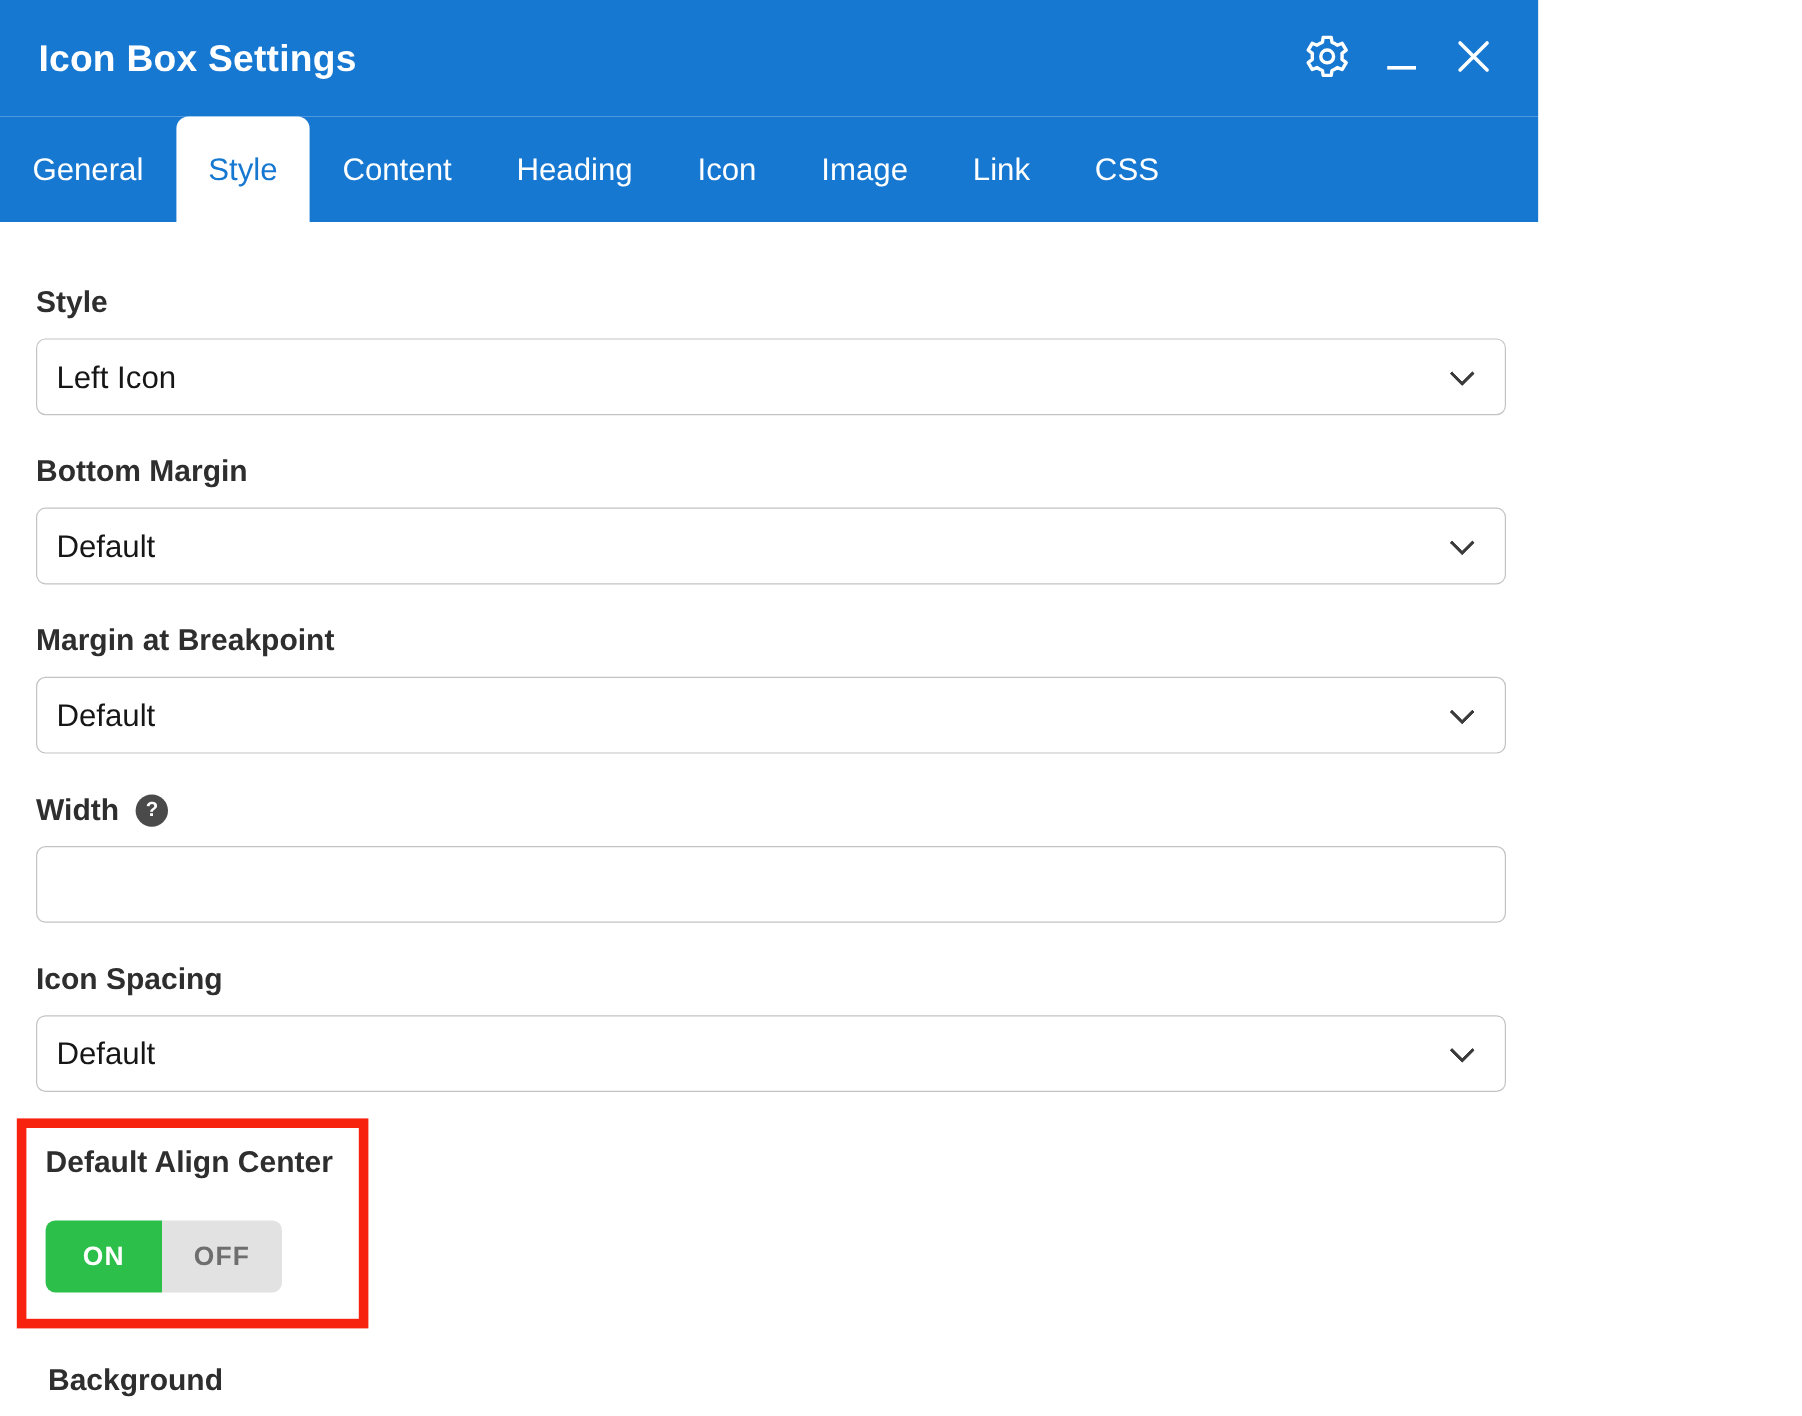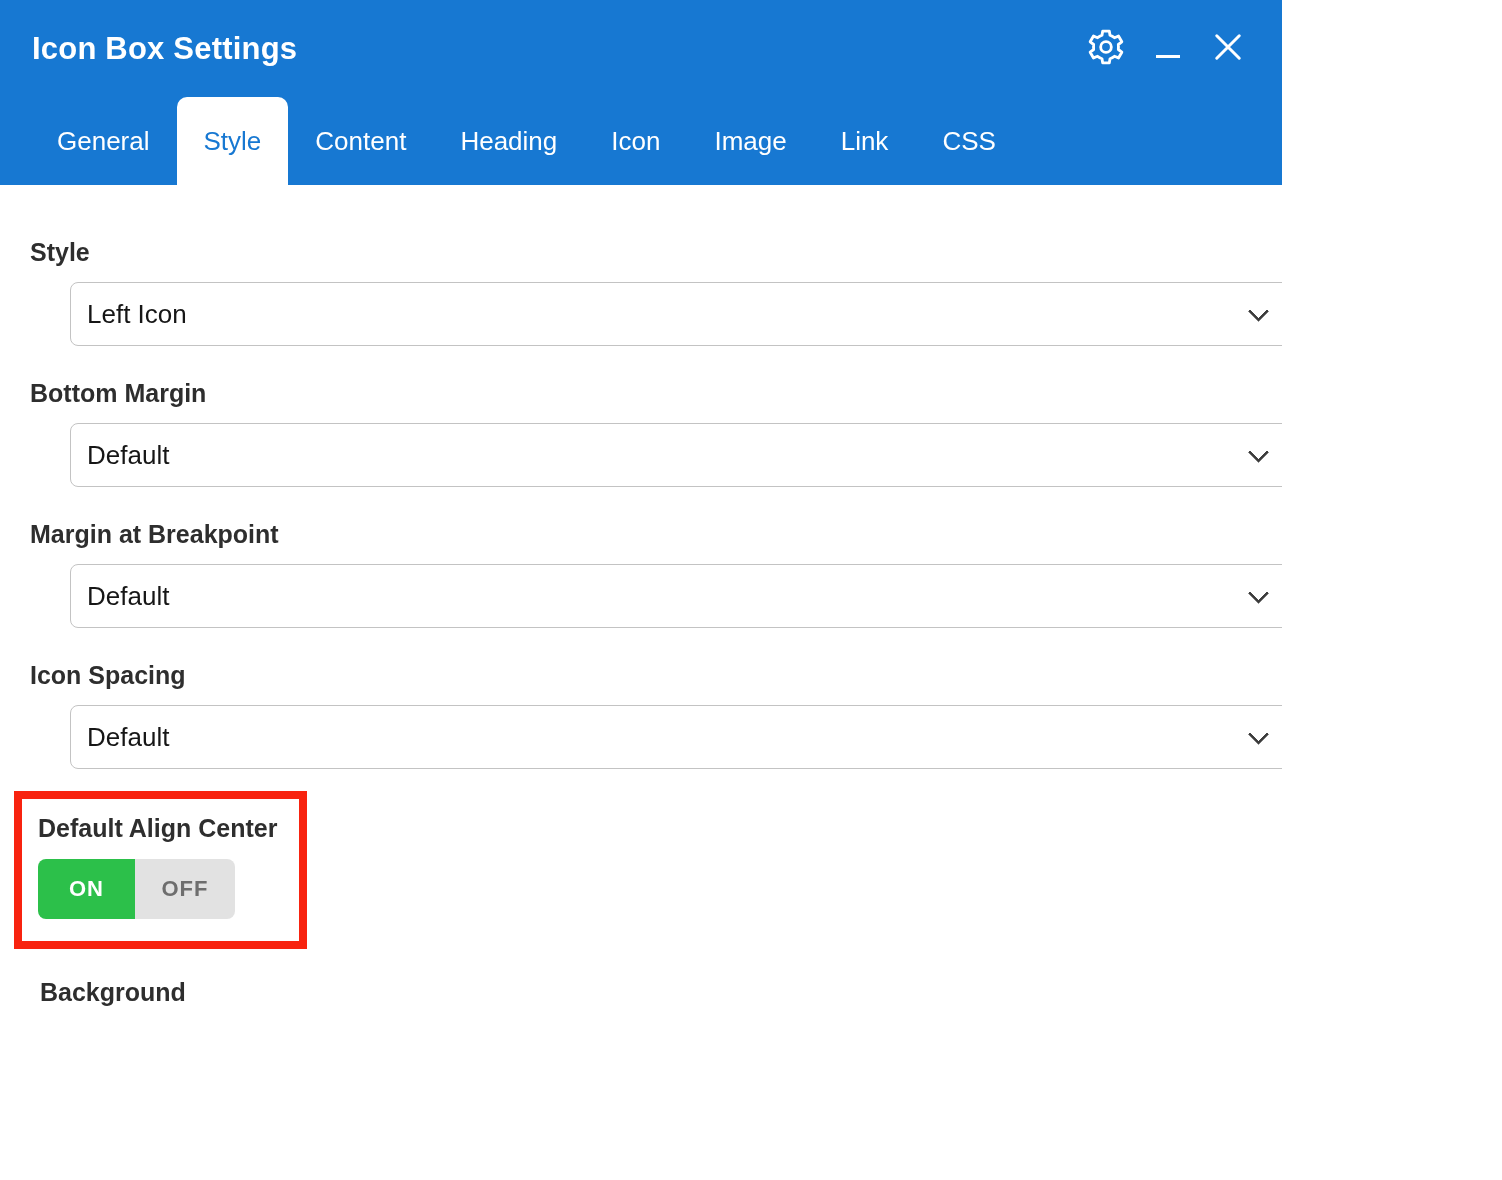--- a/index.html
+++ b/index.html
@@ -16,50 +16,50 @@
   .titlebar{background:var(--header-blue);height:97px;display:flex;
     align-items:center;justify-content:space-between;padding:0 36px 0 32px;}
   .title{color:#fff;font-size:31px;font-weight:600;letter-spacing:.2px;}
   .titlebar-actions{display:flex;align-items:center;gap:30px;}
   .icon-btn{background:none;border:none;cursor:pointer;display:flex;
     align-items:center;justify-content:center;padding:0;}
   .min-bar{display:block;width:24px;height:3.5px;background:#fff;margin-top:16px;}
 
   
   .tabbar{background:var(--header-blue);display:flex;align-items:stretch;
-    height:88px;padding-left:30px;}
+    height:88px;}
   .tab{color:#fff;font-size:26px;padding:0 27px;display:flex;align-items:center;
     cursor:pointer;white-space:nowrap;}
   .tab.active{background:#fff;color:var(--header-blue);
     border-radius:10px 10px 0 0;}
 
   
   .body{background:#fff;padding:22px 0 30px;}
   .field{margin:32px 27px 0 30px;}
   .field:first-child{margin-top:30px;}
   .field-label{font-size:25px;font-weight:700;color:#2e2e2e;margin-bottom:15px;
     display:flex;align-items:center;gap:14px;line-height:1.2;}
   .control{position:relative;width:100%;height:64px;border:1px solid #c3c3c3;
     border-radius:8px;background:#fff;display:flex;align-items:center;
-    font-size:26px;color:#161616;padding:0 64px 0 16px;cursor:pointer;margin-left:40px;}
+    font-size:26px;color:#161616;padding:0 64px 0 16px;cursor:pointer;}
   .control .value{pointer-events:none;}
   .chevron{position:absolute;right:28px;top:50%;width:15px;height:15px;
     border-right:3px solid #3c3c3c;border-bottom:3px solid #3c3c3c;
     transform:translateY(-68%) rotate(45deg);border-radius:1px;}
   .text-input{width:100%;height:64px;border:1px solid #c3c3c3;border-radius:8px;
     font-size:26px;color:#161616;padding:0 16px;outline:none;
     font-family:"Liberation Sans","DejaVu Sans",sans-serif;}
   .help{width:27px;height:27px;border-radius:50%;background:#4a4a4a;color:#fff;
     font-size:17px;font-weight:700;display:inline-flex;align-items:center;
     justify-content:center;cursor:pointer;flex:none;}
 
   
   .highlight-box{margin:22px 0 0 14px;border:8px solid var(--highlight-red);
     padding:14px 22px 22px 16px;width:fit-content;}
-  .toggle{display:inline-flex;margin-top:1px;}
+  .toggle{display:inline-flex;margin-top:18px;}
   .toggle-btn{height:60px;border:none;font-size:22px;font-weight:700;
     letter-spacing:1px;cursor:pointer;
     font-family:"Liberation Sans","DejaVu Sans",sans-serif;}
   .toggle-on{width:97px;background:var(--toggle-on);color:#fff;
     border-radius:8px 0 0 8px;}
   .toggle-off{width:100px;background:#e2e2e2;color:#6e6e6e;
     border-radius:0 8px 8px 0;}
 
   .bottom-label{margin:28px 40px 0;}
 </style>
@@ -122,20 +122,27 @@
     </div>
 
     <div class="field">
       <div class="field-label">Margin at Breakpoint</div>
       <div class="control">
         <span class="value">Default</span>
         <span class="chevron"></span>
       </div>
     </div>
 
+    <div class="field">
+      <div class="field-label">
+        <span>Width</span>
+        <span class="help">?</span>
+      </div>
+      <input class="text-input" type="text" value="" style="">
+    </div>
 
     <div class="field">
       <div class="field-label">Icon Spacing</div>
       <div class="control">
         <span class="value">Default</span>
         <span class="chevron"></span>
       </div>
     </div>
 
     <div class="highlight-box">

